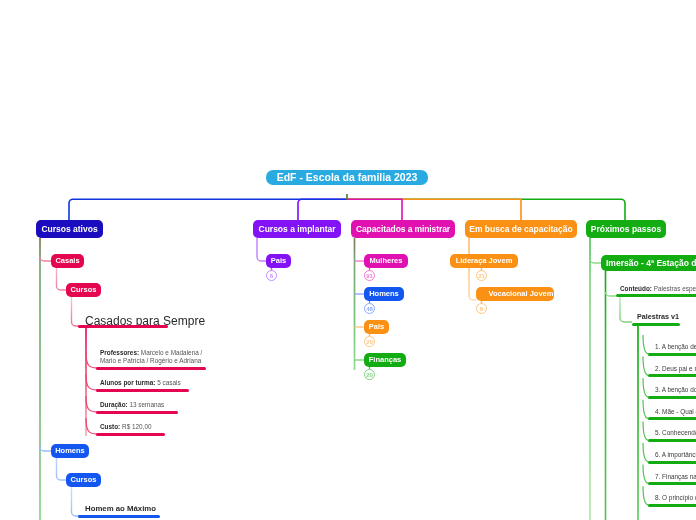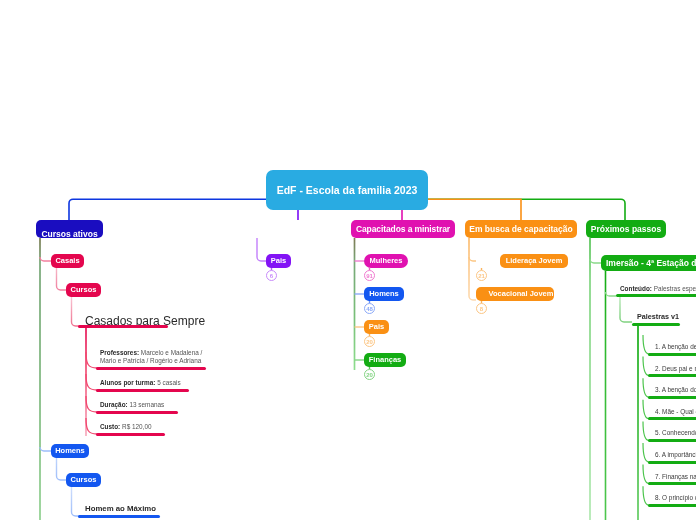--- a/index.html
+++ b/index.html
@@ -155,42 +155,45 @@
 <path fill="none" stroke="#4bc44b" stroke-width="1.2" d="M643,335 C643,348 645,354 649,354"></path>
       <path fill="none" stroke="#4bc44b" stroke-width="1.2" d="M643,356.6 C643,369.6 645,375.6 649,375.6"></path>
       <path fill="none" stroke="#4bc44b" stroke-width="1.2" d="M643,378.2 C643,391.2 645,397.2 649,397.2"></path>
       <path fill="none" stroke="#4bc44b" stroke-width="1.2" d="M643,399.8 C643,412.8 645,418.8 649,418.8"></path>
       <path fill="none" stroke="#4bc44b" stroke-width="1.2" d="M643,421.4 C643,434.4 645,440.4 649,440.4"></path>
       <path fill="none" stroke="#4bc44b" stroke-width="1.2" d="M643,443 C643,456 645,462 649,462"></path>
       <path fill="none" stroke="#4bc44b" stroke-width="1.2" d="M643,464.6 C643,477.6 645,483.6 649,483.6"></path>
       <path fill="none" stroke="#4bc44b" stroke-width="1.2" d="M643,486.20000000000005 C643,499.20000000000005 645,505.20000000000005 649,505.20000000000005"></path>
     </svg>
 
-<div class="node root" style="left:266px;top:170px;width:162px;height:40px;background:#29abe2;font-size:10.5px;justify-content:center;">
+<div class="node root" style="left:266px;top:170px;width:162px;height:15px;background:#29abe2;font-size:10.5px;justify-content:center;">
   <span>EdF - Escola da familia 2023</span>
 </div>
 
-<div class="node" style="left:36px;top:220px;width:67px;height:18px;background:#1a0dc0;font-size:8.5px;align-items:flex-end;">
+<div class="node" style="left:36px;top:220px;width:67px;height:18px;background:#1a0dc0;font-size:8.5px;">
   <span>Cursos ativos</span>
 </div>
 
+<div class="node" style="left:253px;top:220px;width:88px;height:18px;background:#8313f5;font-size:8.5px;">
+  <span>Cursos a implantar</span>
+</div>
 
 <div class="node" style="left:351px;top:220px;width:104px;height:18px;background:#e011b0;font-size:8.5px;letter-spacing:-0.1px;">
   <span>Capacitados a ministrar</span>
 </div>
 
 <div class="node" style="left:465px;top:220px;width:112px;height:18px;background:#fa9014;font-size:8.5px;">
   <span>Em busca de capacitação</span>
 </div>
 
 <div class="node" style="left:586px;top:220px;width:80px;height:18px;background:#13ac13;font-size:8.5px;">
   <span>Próximos passos</span>
 </div>
 
-<div class="node" style="left:364px;top:254px;width:44px;height:14px;background:#e011b0;font-size:7.5px;border-radius:7px;">
+<div class="node" style="left:364px;top:254px;width:44px;height:14px;background:#e011b0;font-size:7.5px;">
   <span>Mulheres</span>
 </div>
 <div class="badge" style="left:364px;top:270px;width:11px;height:11px;border:1px solid #f07ad0;color:#f07ad0;font-size:6px;">
   <span>91</span>
 </div>
 
 <div class="node" style="left:364px;top:287px;width:40px;height:14px;background:#1357f0;font-size:7.5px;">
   <span>Homens</span>
 </div>
 <div class="badge" style="left:364px;top:303px;width:11px;height:11px;border:1px solid #8caaf8;color:#8caaf8;font-size:6px;">
@@ -211,21 +214,21 @@
   <span>20</span>
 </div>
 
 <div class="node" style="left:266px;top:254px;width:25px;height:14px;background:#8313f5;font-size:7.5px;">
   <span>Pais</span>
 </div>
 <div class="badge" style="left:266px;top:270px;width:11px;height:11px;border:1px solid #c98bfb;color:#c98bfb;font-size:6px;">
   <span>6</span>
 </div>
 
-<div class="node" style="left:500px;top:254px;width:68px;height:14px;background:#fa9014;font-size:7.5px;">
+<div class="node" style="left:450px;top:254px;width:68px;height:14px;background:#fa9014;font-size:7.5px;">
   <span>Lideraça Jovem</span>
 </div>
 <div class="badge" style="left:476px;top:270px;width:11px;height:11px;border:1px solid #fcc684;color:#fcc684;font-size:6px;">
   <span>21</span>
 </div>
 
 <div class="node" style="left:476px;top:287px;width:78px;height:14px;background:#fa9014;font-size:7.5px;padding-left:12px;">
   <span>Vocacional Jovem</span>
 </div>
 <div class="badge" style="left:476px;top:303px;width:11px;height:11px;border:1px solid #fcc684;color:#fcc684;font-size:6px;">

